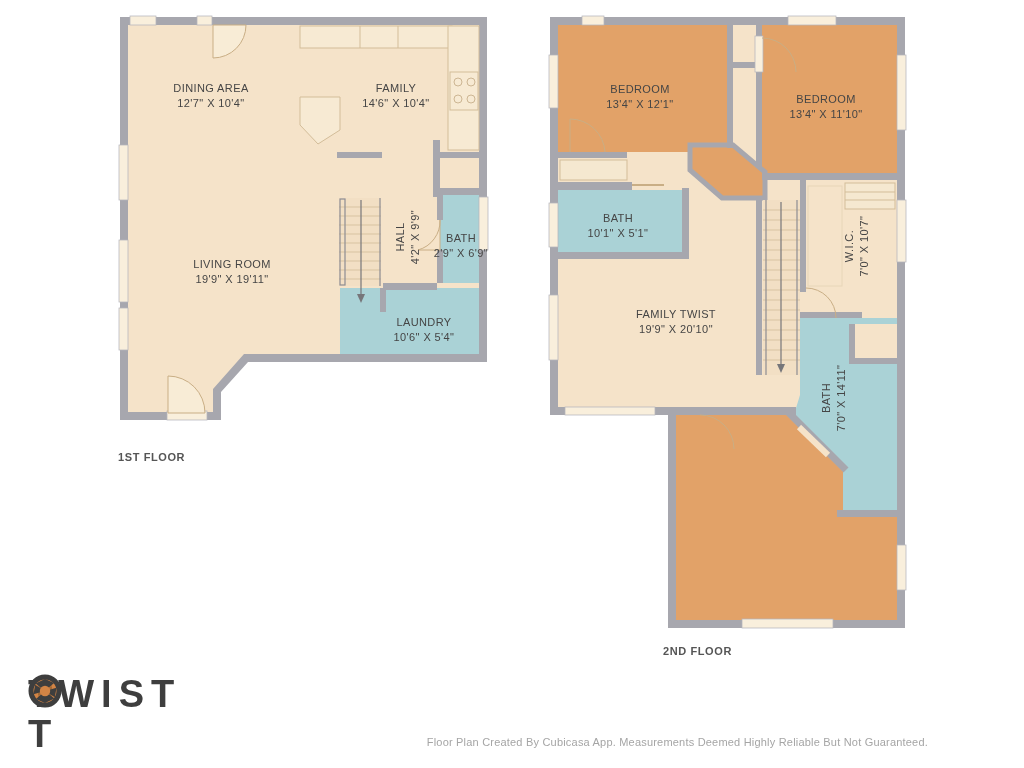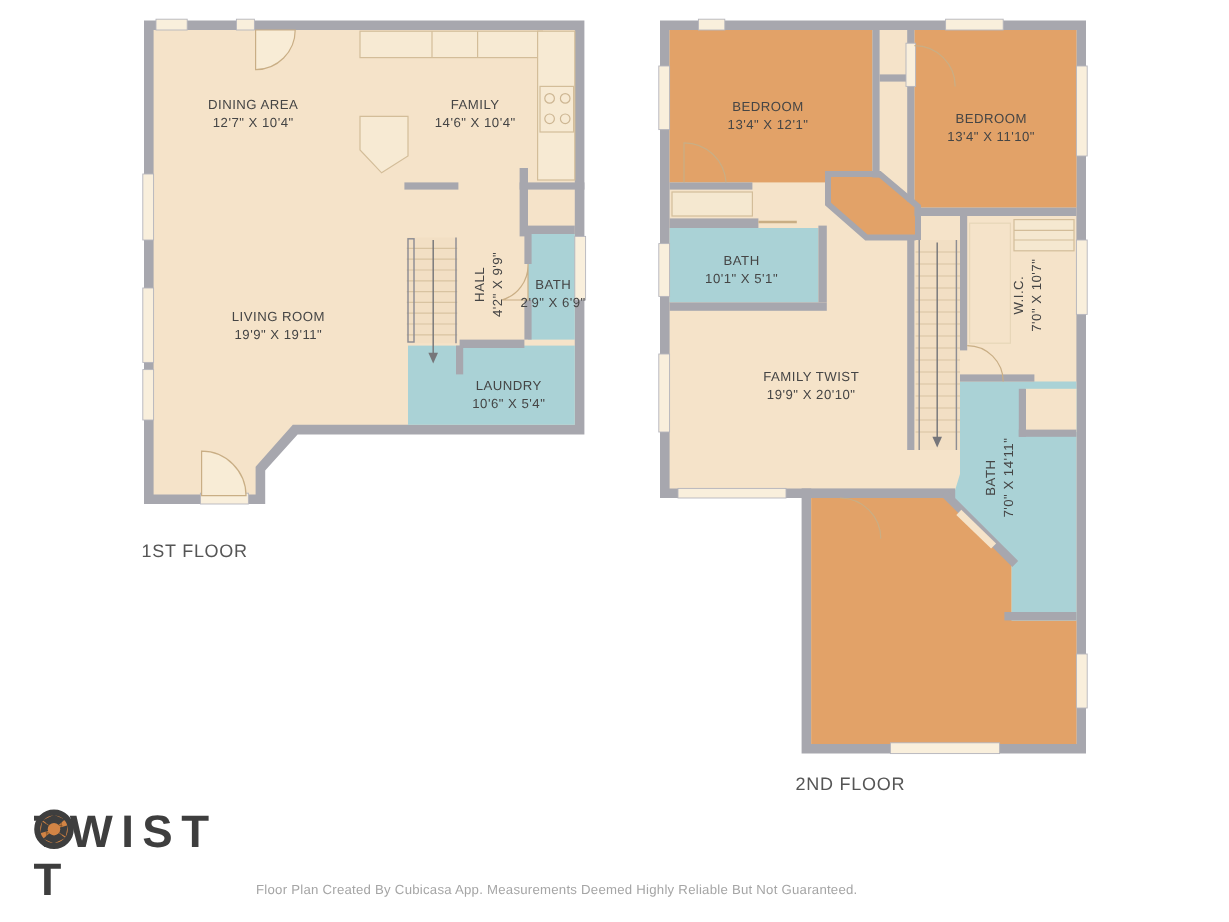--- a/index.html
+++ b/index.html
@@ -8,24 +8,24 @@
     background:#ffffff; font-family:"Liberation Sans", sans-serif;
   }
   svg { position:absolute; left:0; top:0; }
   .lbl {
     position:absolute; transform:translate(-50%,-50%);
     text-align:center; font-size:11px; line-height:1.35; color:#454545;
     letter-spacing:.4px; white-space:nowrap;
   }
   .lbl.rot { transform:translate(-50%,-50%) rotate(-90deg); }
   .floor-tag {
-    position:absolute; font-size:15px; color:#555; letter-spacing:.6px;
+    position:absolute; font-size:11px; color:#555; letter-spacing:.6px;font-weight:bold;
   }
   .footer {
-    position:absolute; left:0; top:736px; width:928px; text-align:center;
+    position:absolute; left:0; top:736px; width:928px; text-align:right;
     font-size:11px; color:#a5a5a5; letter-spacing:.2px;
   }
   .logo { position:absolute; left:28px; top:674px; color:#3e3e3e; }
   .logo-line {
     font-size:38px; font-weight:bold; letter-spacing:7px; line-height:40px;
     display:flex; align-items:center;
   }
   .aperture { display:inline-block; width:34px; height:34px; margin:2px 2px 0 -1px; }
 </style>
 </head>

